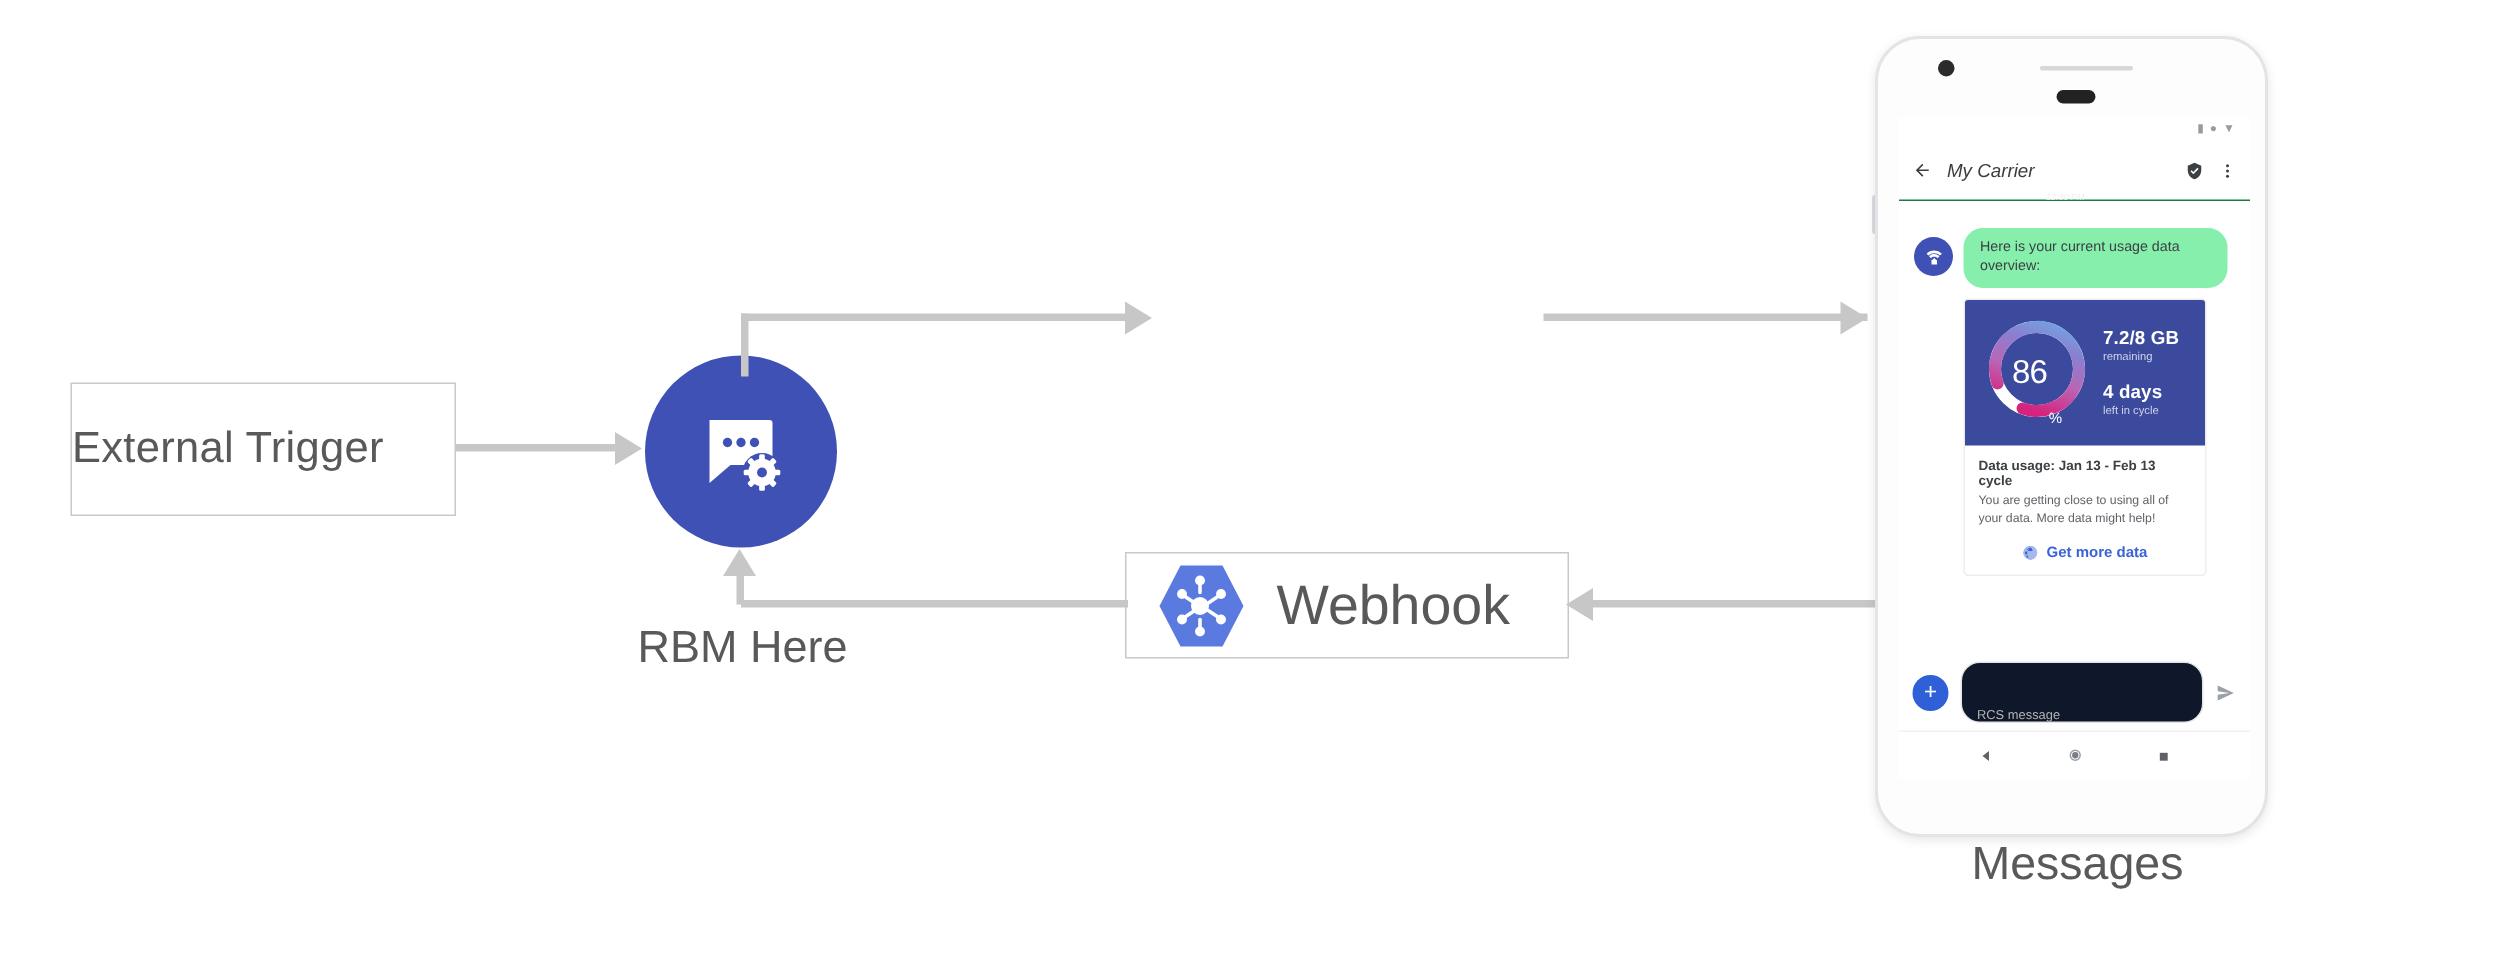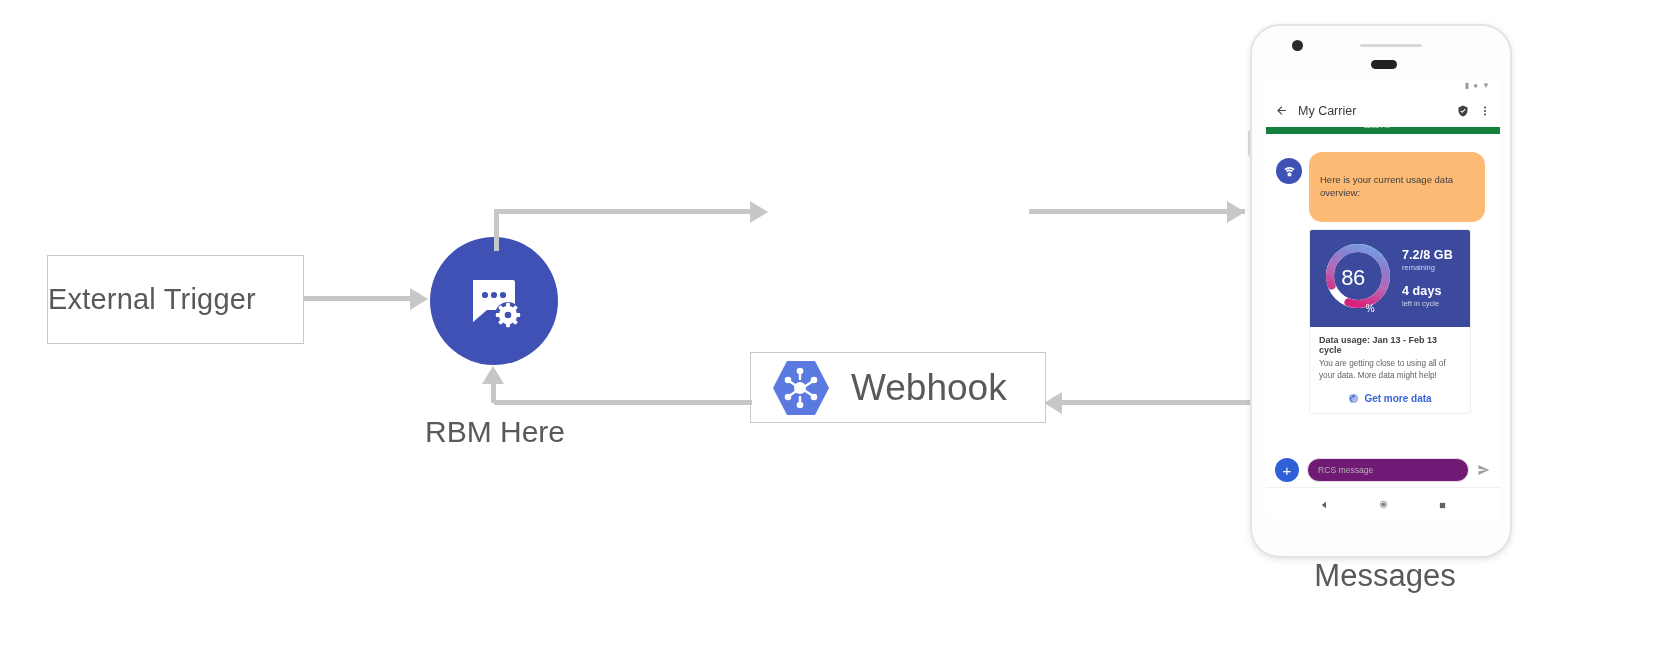--- a/index.html
+++ b/index.html
@@ -34,21 +34,21 @@
 
   
   #rbm-api-box {
     left: 770px; top: 164px; width: 259px; height: 96px;
     padding-left: 18px; gap: 22px;
   }
   #rbm-api-box .node-label { font-size: 31px; }
 
   
   #webhook-box {
-    left: 750px; top: 352px; width: 296px; height: 71px;
+    left: 750px; top: 368px; width: 296px; height: 71px;
     padding-left: 18px; gap: 18px;
   }
   #webhook-box .node-label { font-size: 37px; }
 
   
   #rbm-agent {
     position: absolute;
     left: 430px; top: 237px;
     width: 128px; height: 128px;
     border-radius: 50%;
@@ -120,41 +120,42 @@
     overflow: hidden;
   }
   #statusbar {
     height: 16px; display: flex; align-items: center;
     justify-content: flex-end; gap: 4px; padding: 0 10px 0 0;
   }
   .st-ico { color: #9a9a9a; font-size: 8px; line-height: 8px; }
   #appbar {
     height: 40px; display: flex; align-items: center;
     padding: 0 9px; gap: 10px;
-    border-bottom: 7px solid #15803d;
+    border-bottom: 1px solid #15803d;
     position: relative;
+    font-style: italic;
   }
   #appbar-title { font-size: 12.5px; color: #3c3c3c; flex: 1; }
   #appbar-time {
     position: absolute; left: 98px; bottom: -2px;
     font-size: 6px; color: #f0f0f0;
   }
   .bar-ico { color: #5f6368; display: flex; align-items: center; }
 
   #thread { padding: 18px 10px 0 10px; }
   #msg-row { display: flex; align-items: flex-start; gap: 7px; }
   #avatar {
     width: 26px; height: 26px; border-radius: 50%;
     background: #3f51b5; flex: none;
     display: flex; align-items: center; justify-content: center;
     margin-top: 6px;
   }
   #bubble {
-    background: #fdba74; border-radius: 13px;
-    padding: 22px 11px; font-size: 9.5px; color: #3c4043;
+    background: #86efac; border-radius: 13px;
+    padding: 7px 11px; font-size: 9.5px; color: #3c4043;
     line-height: 1.35; max-width: 176px;
   }
 
   #card {
     margin: 7px 0 0 33px;
     width: 162px;
     border: 1px solid #ededed;
     border-radius: 3px;
     background: #fff;
     overflow: hidden;
@@ -195,23 +196,23 @@
     display: flex; align-items: center; gap: 8px;
     padding: 0 9px;
   }
   #plus-btn {
     width: 24px; height: 24px; border-radius: 50%;
     background: #3060d8; flex: none;
     display: flex; align-items: center; justify-content: center;
     color: #fff; font-size: 15px; line-height: 1; font-weight: 300;
   }
   #rcs-input {
-    flex: 1; height: 24px; border-radius: 13px;
-    border: 1px solid #e4e4e4; background: #701a75;
-    display: flex; align-items: center; padding: 0 10px;
+    flex: 1; height: 41px; border-radius: 13px;
+    border: 1px solid #e4e4e4; background: #0f172a;
+    display: flex; align-items: flex-end; padding: 0 10px;
   }
   #rcs-input span { font-size: 8.6px; color: #b3b3b3; }
   #send-btn { color: #9aa0a6; display: flex; align-items: center; }
 
   #navbar {
     position: absolute; left: 0; right: 0; bottom: 0;
     height: 32px;
     display: flex; align-items: center; justify-content: space-around;
     padding: 0 28px;
     border-top: 1px solid #f1f1f1;

